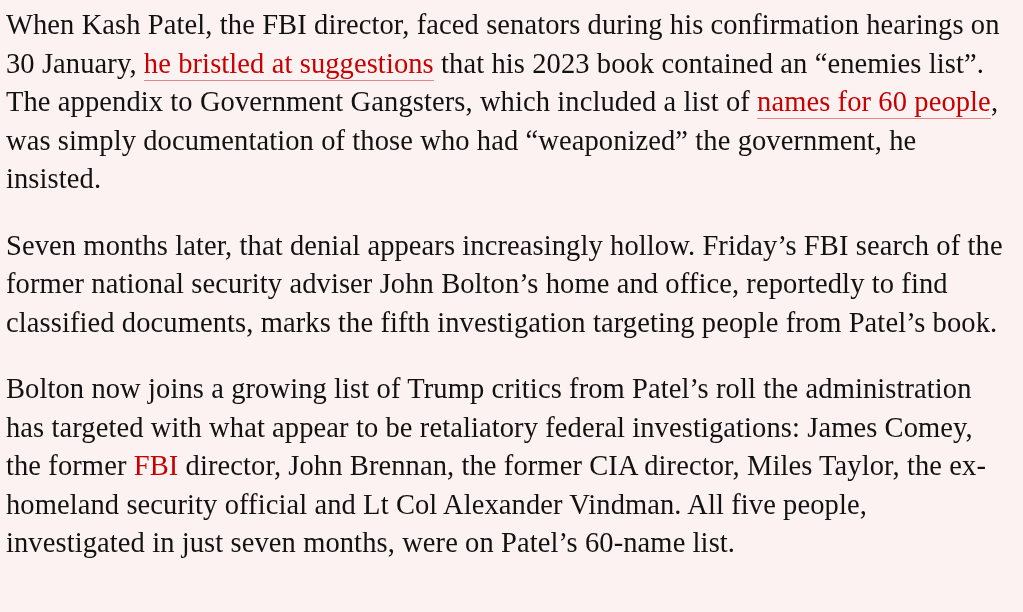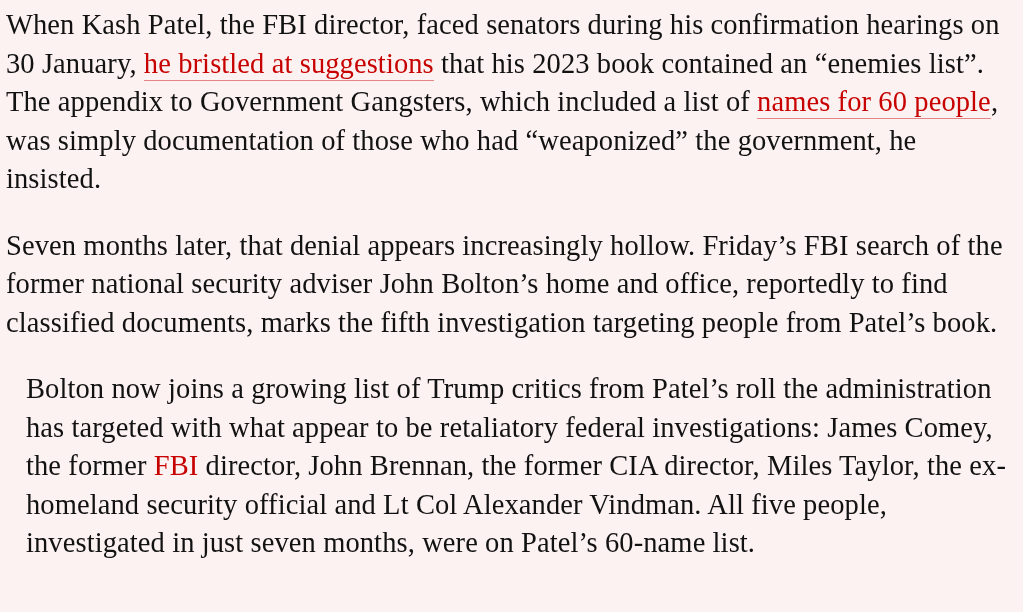--- a/index.html
+++ b/index.html
@@ -21,21 +21,20 @@
   }
   .para {
     font-size: 28.5px;
     line-height: 38.5px;
     margin: 0 0 28px 0;
     letter-spacing: 0.1px;
     text-rendering: optimizeLegibility;
   }
   .para:last-child {
     margin-bottom: 0;
-    margin-left: 20px;
   }
   a.inline-link {
     color: #c70000;
     text-decoration: none;
     border-bottom: 1px solid rgba(199, 0, 0, 0.45);
     padding-bottom: 1px;
   }
   a.inline-link.no-underline {
     border-bottom: none;
   }

